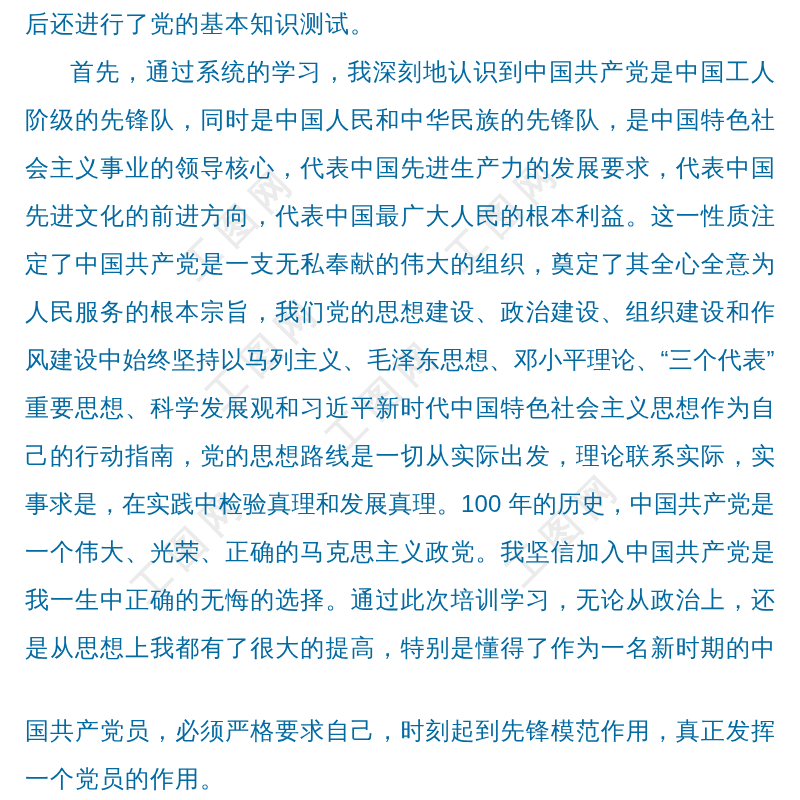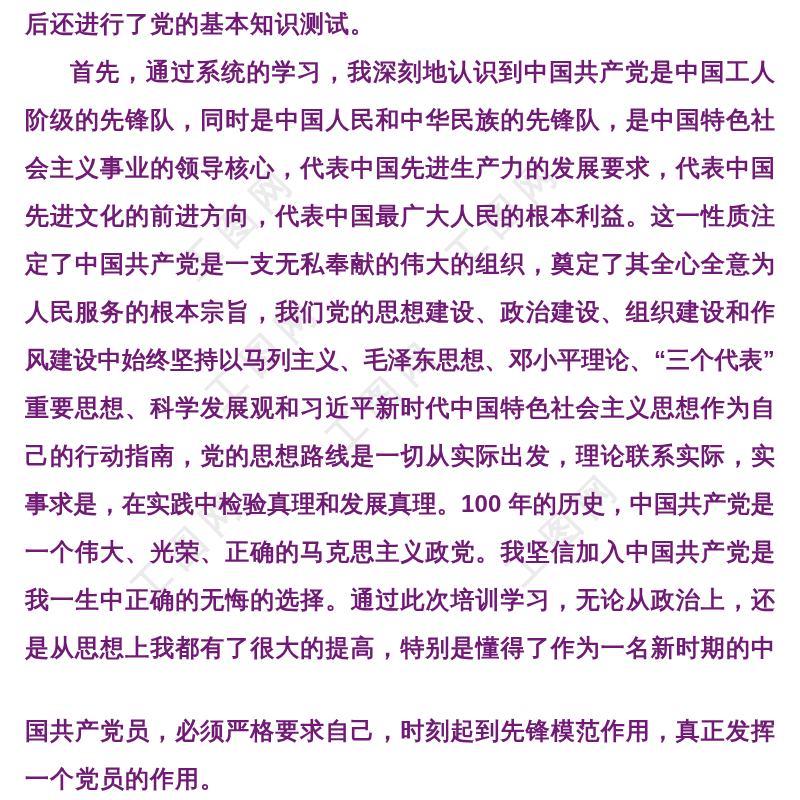--- a/index.html
+++ b/index.html
@@ -37,25 +37,24 @@
     position: absolute;
     left: 25px;
     top: 0;
     width: 750px;
     z-index: 1;
   }
   .line {
     height: 48px;
     line-height: 48px;
     font-size: 24px;
-    color: #701a75;
+    color: #0369a1;
     letter-spacing: 1px;
     white-space: nowrap;
     overflow: visible;
-    font-weight: bold;
   }
   .line.justify {
     display: flex;
     justify-content: space-between;
     align-items: center;
     letter-spacing: 0;
   }
   .line.justify span {
     display: inline-block;
     flex: 0 0 auto;

